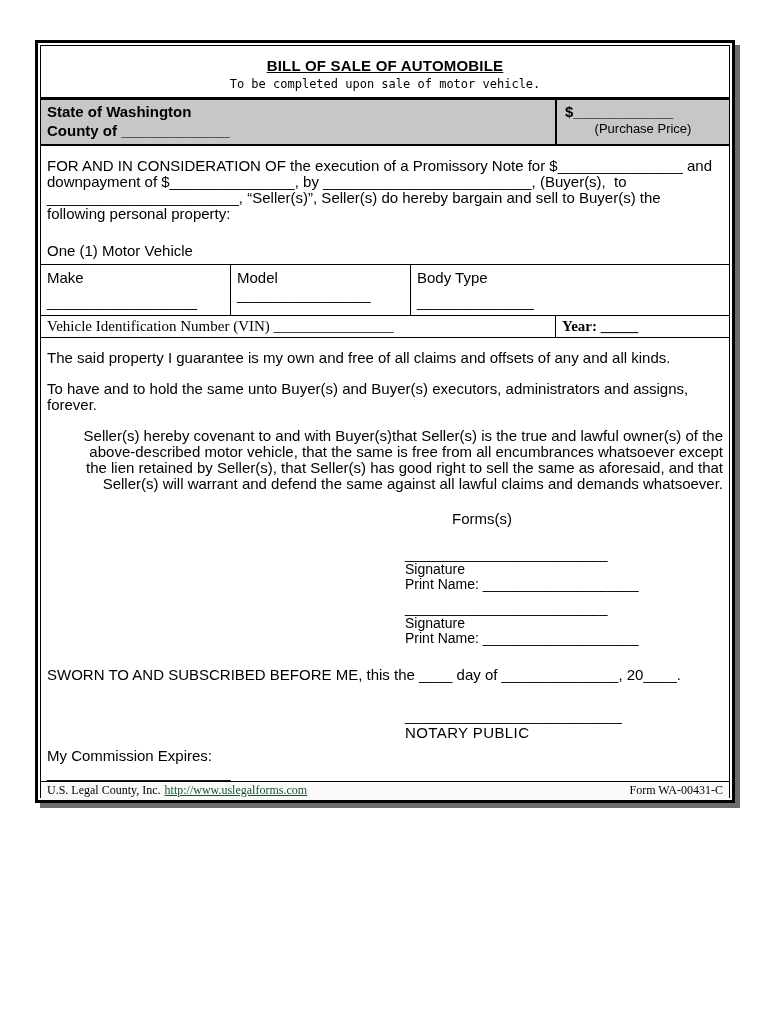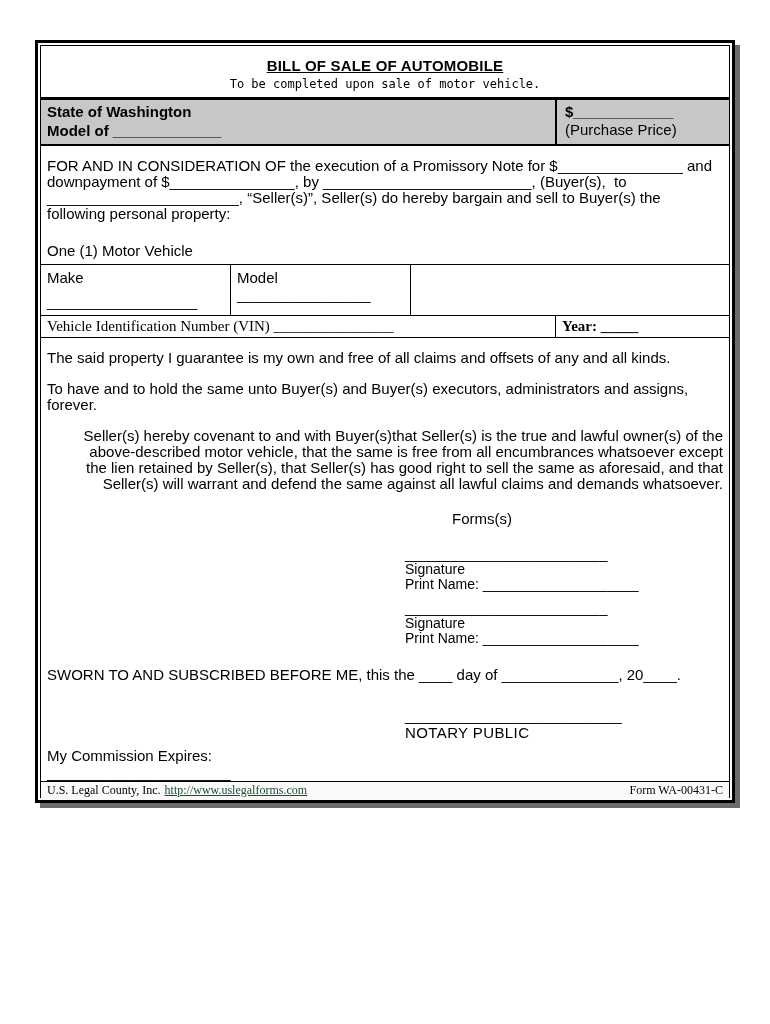--- a/index.html
+++ b/index.html
@@ -43,21 +43,21 @@
   .info-row {
     display: flex;
     border-top: 3px solid #000000;
     border-bottom: 2px solid #000000;
     background: #c7c7c7;
     font-weight: bold;
     font-size: 15px;
   }
   .info-left { flex: 1; padding: 3px 6px; line-height: 1.25; }
   .info-right { width: 174px; border-left: 2px solid #000000; padding: 3px 8px; }
-  .caption { font-size: 15px; font-weight: normal; margin-top: 1px; }
+  .caption { font-size: 13px; font-weight: normal; text-align: center; margin-top: 1px; }
 
   .pad { padding-left: 6px; padding-right: 6px; }
   .para { font-size: 15px; line-height: 16px; }
   .pre { white-space: pre-wrap; }
   .consideration { margin-top: 12px; }
   .vehicle-heading { margin-top: 20px; margin-bottom: 5px; font-size: 15px; }
 
   .veh-table { border-top: 1px solid #000000; font-size: 15px; }
   .row1 { display: flex; height: 50px; }
   .cell { padding: 4px 6px; }
@@ -113,21 +113,21 @@
   <div class="form-inner">
 
     <div class="title-block">
       <div class="title">BILL OF SALE OF AUTOMOBILE</div>
       <div class="subtitle">To be completed upon sale of motor vehicle.</div>
     </div>
 
     <div class="info-row">
       <div class="info-left">
         <div>State of Washington</div>
-        <div>Model of _____________</div>
+        <div>County of _____________</div>
       </div>
       <div class="info-right">
         <div>$____________</div>
         <div class="caption">(Purchase Price)</div>
       </div>
     </div>
 
     <div class="pad para pre consideration">FOR AND IN CONSIDERATION OF the execution of a Promissory Note for $_______________ and
 downpayment of $_______________, by _________________________, (Buyer(s),  to
 _______________________, “Seller(s)”, Seller(s) do hereby bargain and sell to Buyer(s) the
@@ -135,20 +135,24 @@
 
     <div class="pad vehicle-heading">One (1) Motor Vehicle</div>
 
     <div class="veh-table">
       <div class="row1">
         <div class="cell cell-make">
           <div>Make</div>
           <div class="blank-gap">__________________</div>
         </div>
         <div class="cell cell-model">Model ________________</div>
+        <div class="cell cell-body">
+          <div>Body Type</div>
+          <div class="blank-gap">______________</div>
+        </div>
       </div>
       <div class="row2">
         <div class="cell-vin">Vehicle Identification Number (VIN) ________________</div>
         <div class="cell-year">Year: _____</div>
       </div>
     </div>
 
     <div class="pad para p-guarantee">The said property I guarantee is my own and free of all claims and offsets of any and all kinds.</div>
     <div class="pad para pre p-tohave">To have and to hold the same unto Buyer(s) and Buyer(s) executors, administrators and assigns,
 forever.</div>

